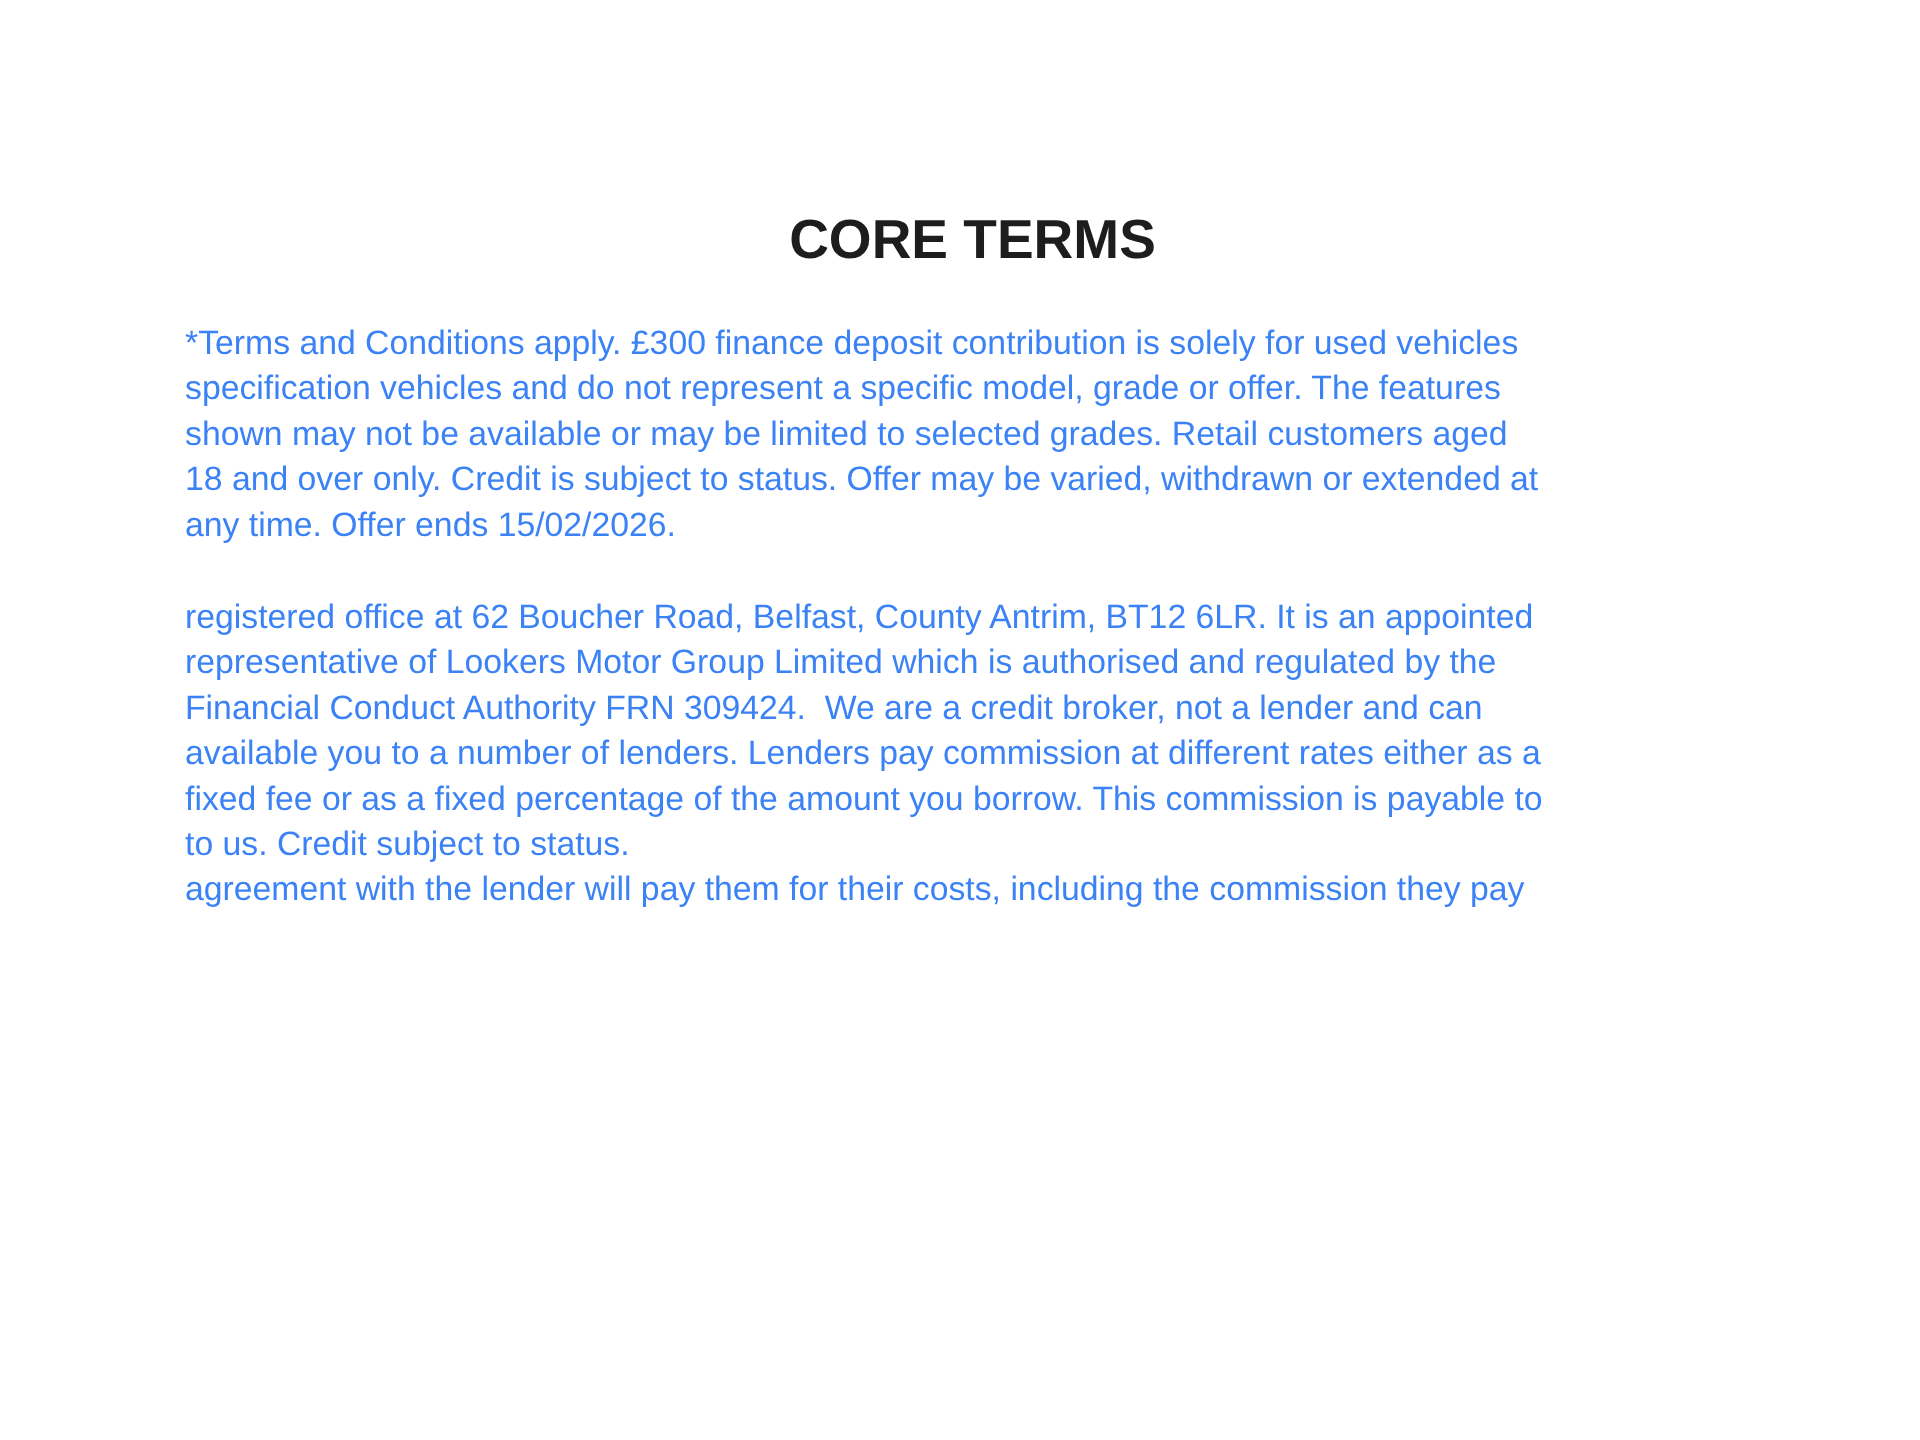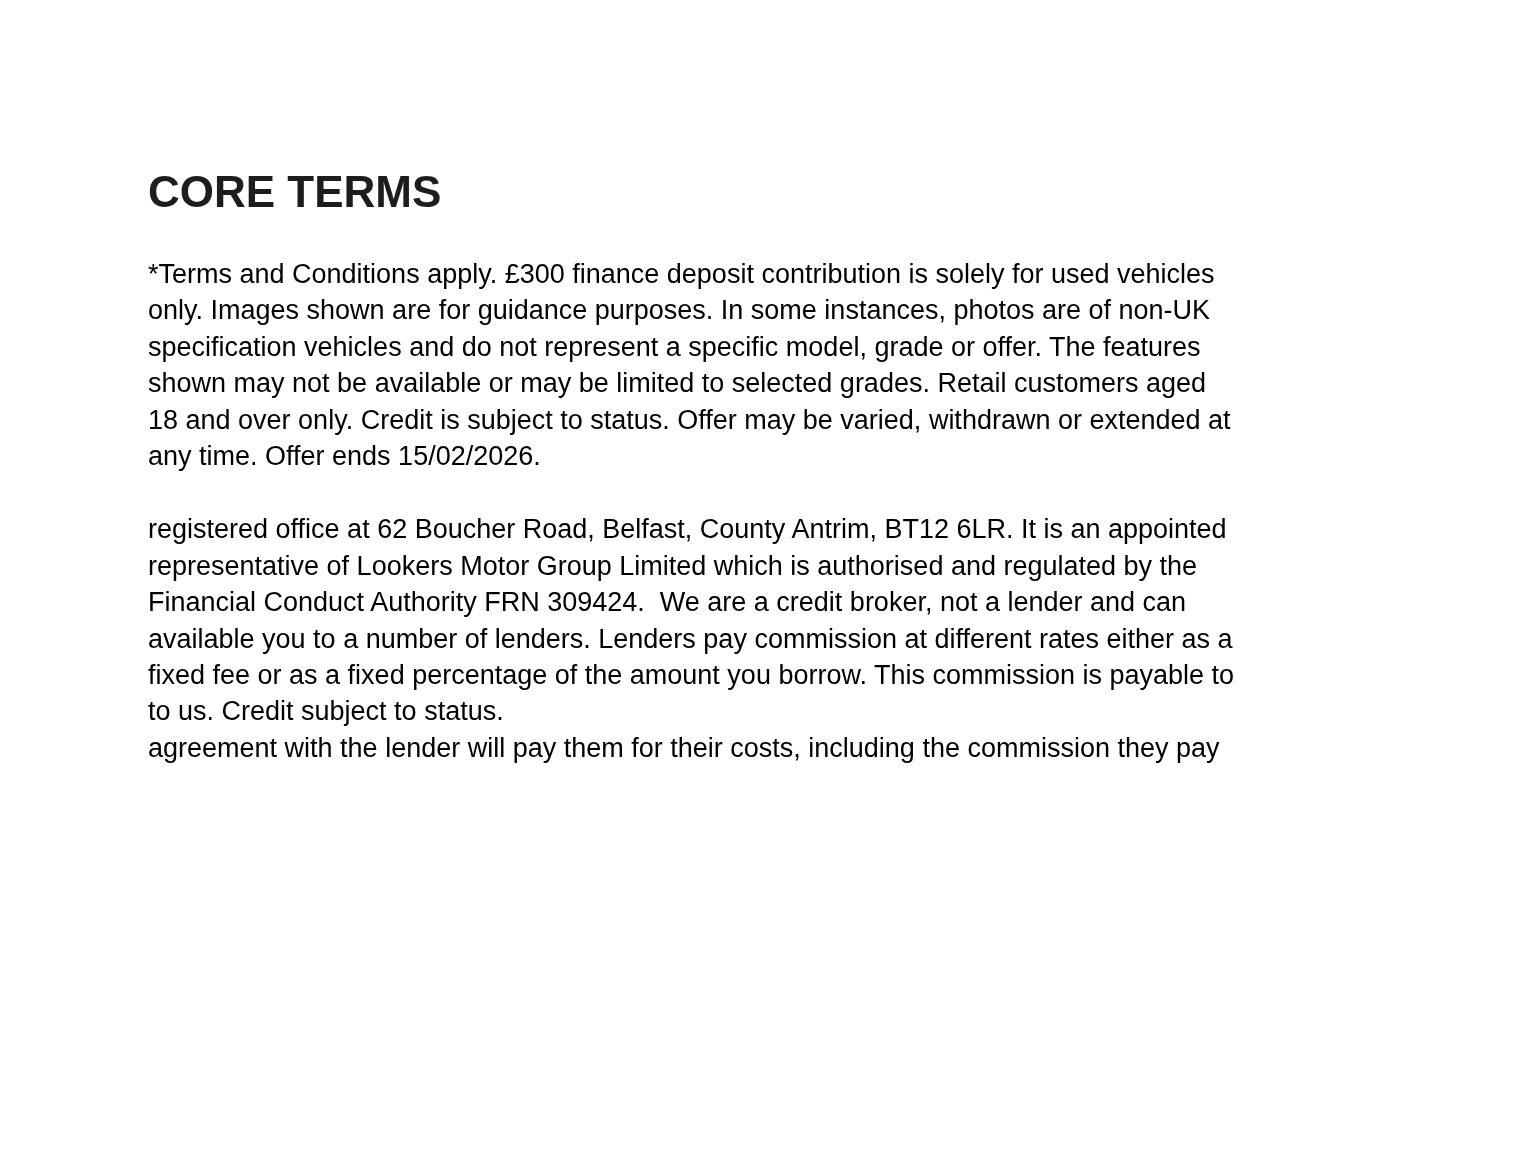--- a/index.html
+++ b/index.html
@@ -21,45 +21,45 @@
     top: 168px;
     width: 1260px;
   }
   .page-title {
     margin: 0 0 40px 0;
     font-size: 44px;
     line-height: 48px;
     font-weight: 700;
     letter-spacing: 0px;
     color: #1d1d1d;
+    text-align: center;
   }
   .paragraph {
     margin: 0 0 37px 0;
     font-size: 27px;
     line-height: 36.4px;
     font-weight: 400;
-    color: #000000;
+    color: #3b82f6;
   }
   .text-line {
     white-space: nowrap;
   }
   .text-line b {
     font-weight: 400;
   }
 </style>
 </head>
 <body>
 
 <div class="page">
   <div class="content">
     <h1 class="page-title">CORE TERMS</h1>
     <div id="paragraphs">
         <div class="paragraph">
           <div class="text-line"><span>*Terms and Conditions apply. £300 finance deposit contribution is solely for used vehicles</span></div>
-          <div class="text-line"><span>only. Images shown are for guidance purposes. In some instances, photos are of non-UK</span></div>
           <div class="text-line"><span>specification vehicles and do not represent a specific model, grade or offer. The features</span></div>
           <div class="text-line"><span>shown may not be available or may be limited to selected grades. Retail customers aged</span></div>
           <div class="text-line"><span>18 and over only. Credit is subject to status. Offer may be varied, withdrawn or extended at</span></div>
           <div class="text-line"><span>any time. Offer ends 15/02/2026.</span></div>
         </div>
         <div class="paragraph">
           <div class="text-line"><span>registered office at 62 Boucher Road, Belfast, County Antrim, BT12 6LR. It is an appointed</span></div>
           <div class="text-line"><span>representative of Lookers Motor Group Limited which is authorised and regulated by the</span></div>
           <div class="text-line"><span>Financial Conduct Authority FRN 309424.&nbsp; </span><b>We are a credit broker, not a lender and can</b></div>
           <div class="text-line"><b>available you to a number of lenders.</b><span> Lenders pay commission at different rates either as a</span></div>

